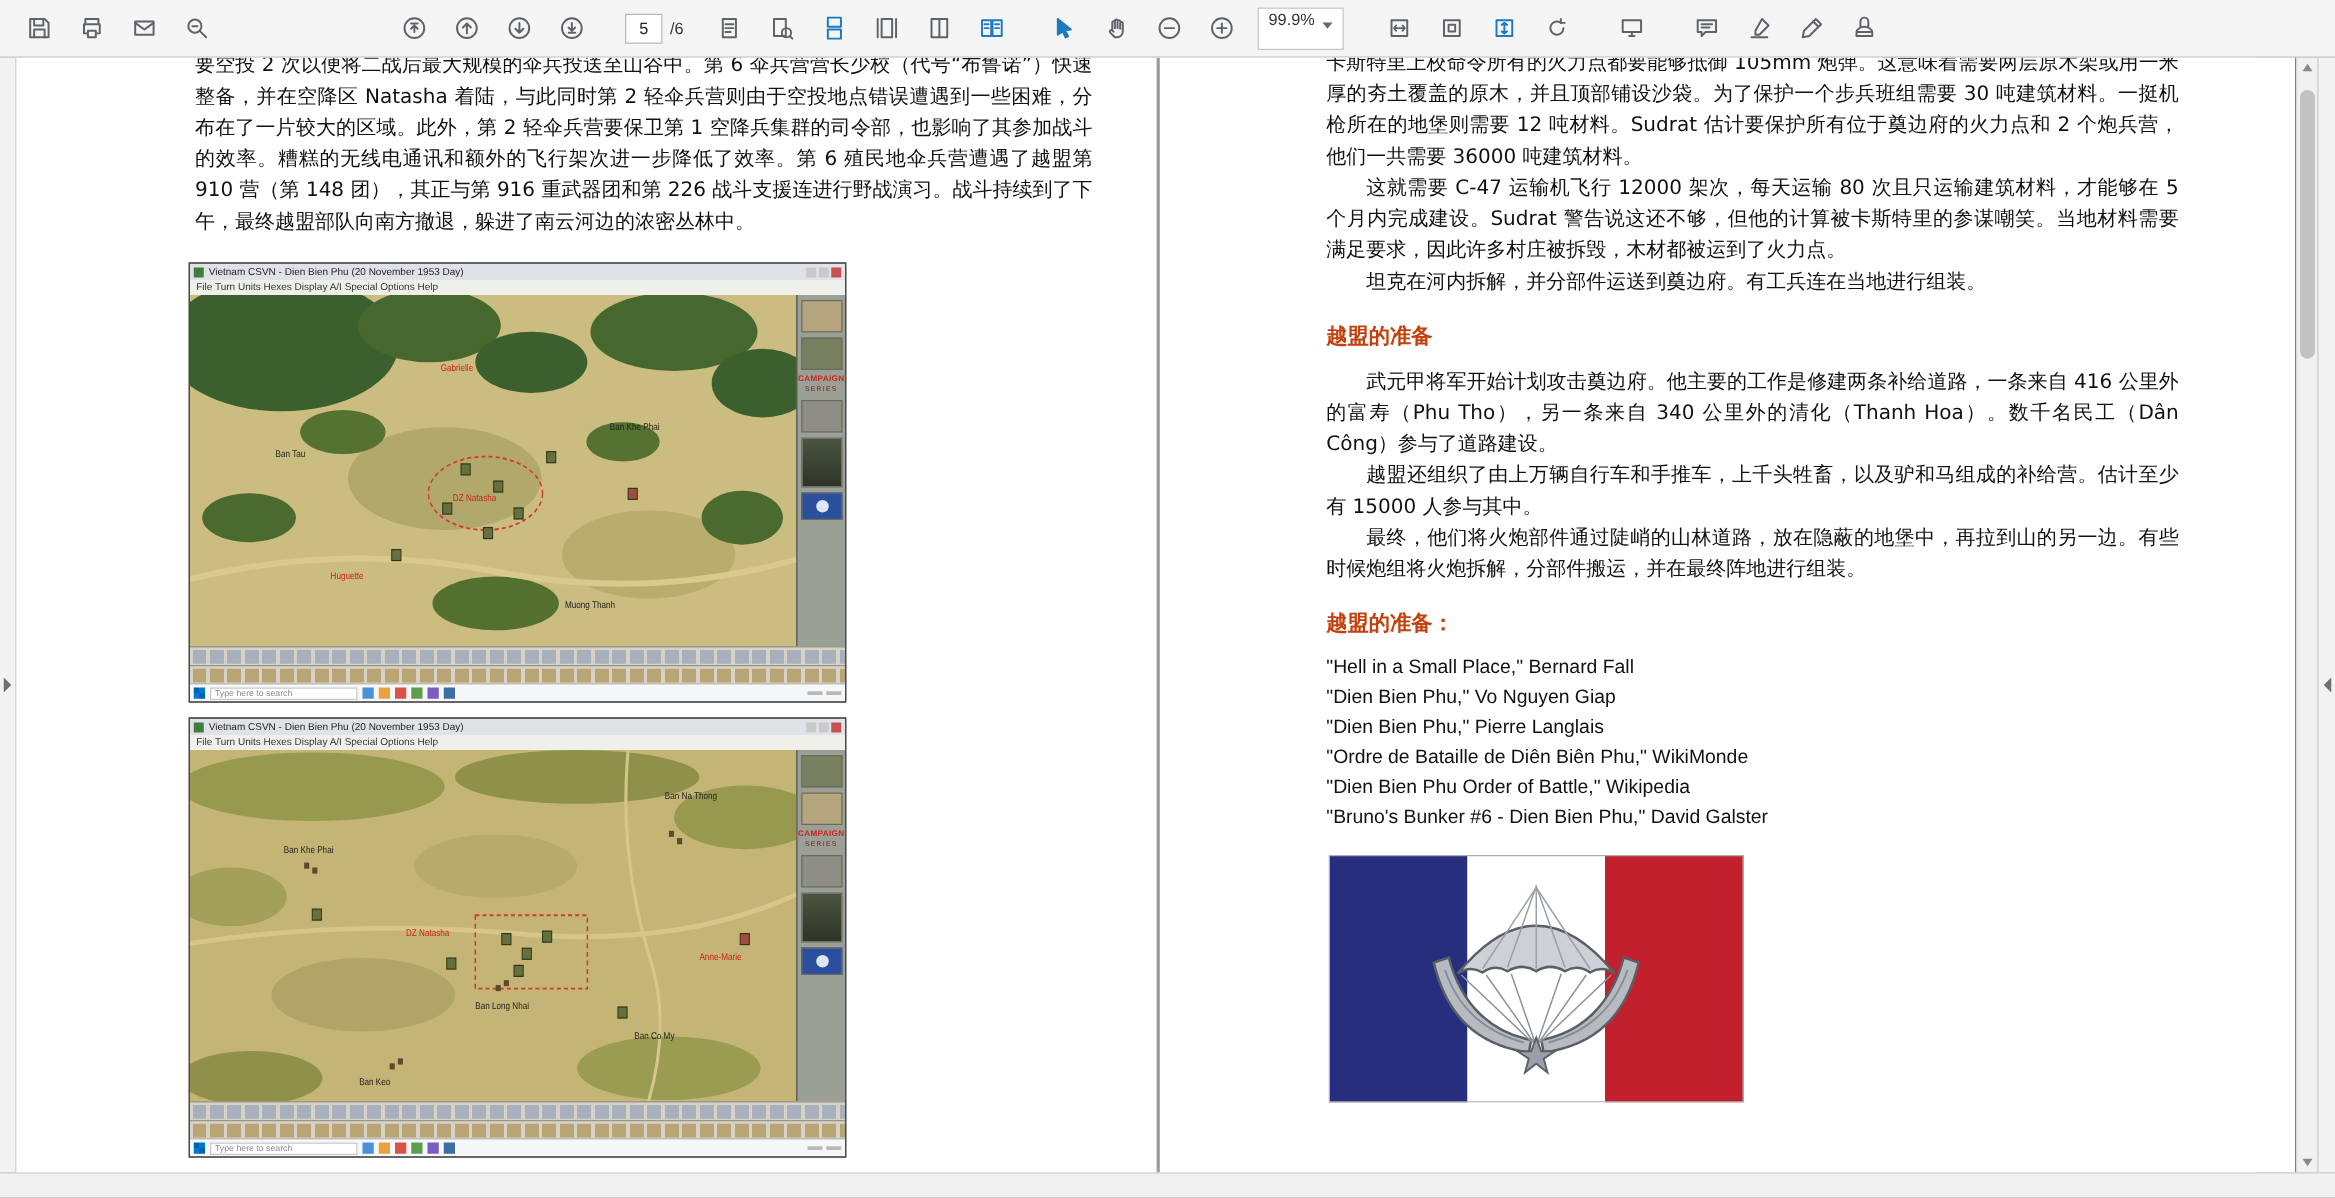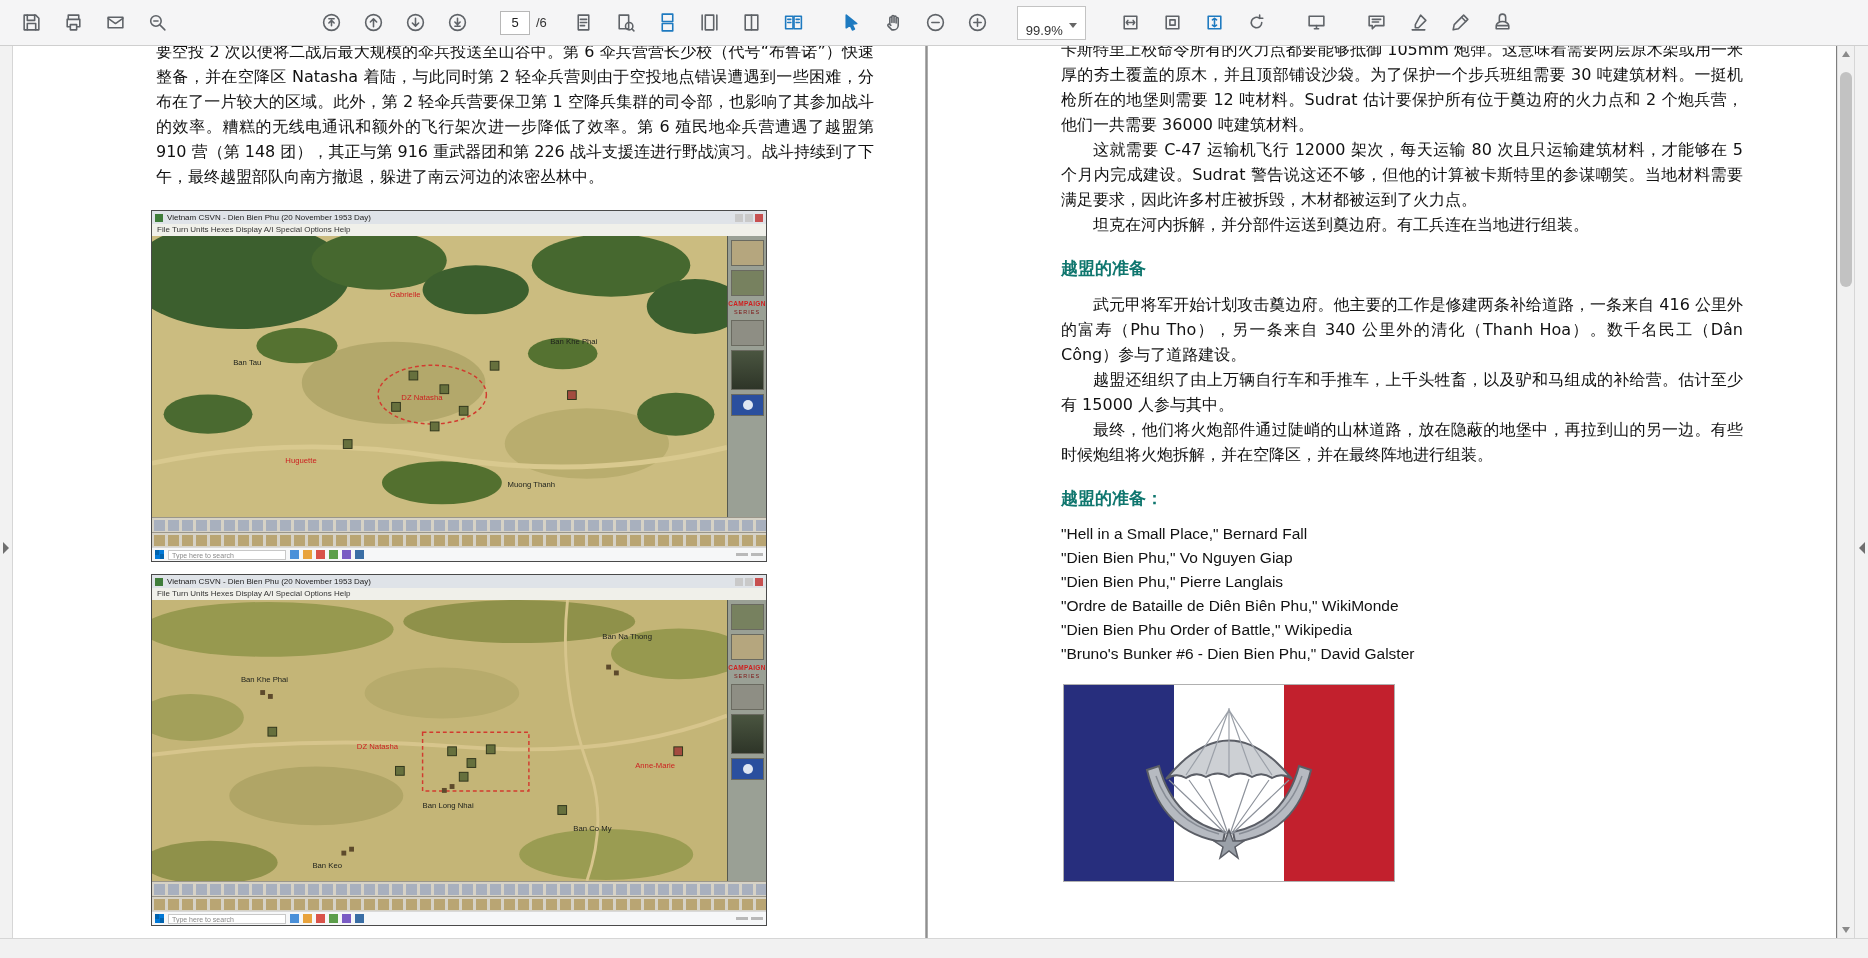--- a/index.html
+++ b/index.html
@@ -14,21 +14,21 @@
   .tbtn { width:34px; height:34px; border:none; background:transparent; display:flex;
     align-items:center; justify-content:center; border-radius:3px; cursor:pointer; }
   .tbtn svg { width:21px; height:21px; stroke:#5f6368; fill:none; stroke-width:1.5;
     stroke-linecap:round; stroke-linejoin:round; }
   .tbtn.blue svg { stroke:#1e7ac0; }
   .tbtn.fillblue svg { fill:#1e7ac0; stroke:#1e7ac0; }
   .page-box { display:flex; align-items:center; gap:6px; margin-left:18px; }
   .page-input { width:30px; height:24px; border:1px solid #b7b7b7; background:#fff;
     text-align:center; font-size:13px; color:#222; }
   .page-total { font-size:13px; color:#333; }
-  .zoom-box { display:flex; align-items:flex-start; gap:6px; margin-left:14px;
+  .zoom-box { display:flex; align-items:flex-end; gap:6px; margin-left:3px;
     border:1px solid #c3c3c3; background:#fff; height:26px; padding:16px 8px; cursor:pointer; }
   .zoom-label { font-size:13px; color:#333; }
   .caret-down { width:0; height:0; border-left:4px solid transparent;
     border-right:4px solid transparent; border-top:5px solid #666; }
 
   
   .left-strip { position:absolute; left:0; top:46px; width:13px; height:892px;
     background:#f2f2f2; border-right:1px solid #d6d6d6; z-index:20; }
   .panel-arrow-right { position:absolute; left:3px; top:496px; width:0; height:0;
     border-top:6px solid transparent; border-bottom:6px solid transparent;
@@ -59,26 +59,26 @@
   .page-divider { width:3px; height:892px;
     background:linear-gradient(90deg,#bdbdbd,#8f8f8f,#bdbdbd); }
   .pdf-page.right { width:877px; }
 
   .cjk { font-family:"DejaVu Sans", sans-serif; color:#111; font-size:16px;
     line-height:25px; text-align:justify; }
   .indent { text-indent:2em; }
   .p5-text { position:absolute; left:143px; top:-7px; width:718px; }
   .p6-text { position:absolute; left:133px; top:-9px; width:682px; }
   .p6-text p { margin:0; }
-  .heading { font-size:17px; font-weight:bold; color:#0f766e; margin:20px 0 12px 0;
+  .heading { font-size:17px; font-weight:bold; color:#c2410c; margin:20px 0 12px 0;
     font-family:"DejaVu Sans", sans-serif; }
   .refs { font-size:15.5px; line-height:24px; color:#111; margin-top:4px; }
 
   
-  .shot { position:absolute; left:138px; width:616px; border:1px solid #4a4a4a;
+  .shot { position:absolute; left:138px; width:526px; border:1px solid #4a4a4a;
     display:flex; flex-direction:column; background:#000; }
   .shot1 { top:164px; height:352px; }
   .shot2 { top:528px; height:352px; }
   .shot-title { height:13px; background:#dfe3e8; display:flex; align-items:center;
     gap:4px; padding:0 3px; flex:0 0 auto; }
   .shot-title .app-ico { width:8px; height:8px; background:#3f7d3a; flex:0 0 auto; }
   .shot-title .ttext { font-size:8px; color:#222; white-space:nowrap; overflow:hidden; flex:1; }
   .winbtns { display:flex; gap:2px; flex:0 0 auto; }
   .winbtns i { display:block; width:8px; height:8px; background:#c9c9c9; }
   .winbtns i.close { background:#c75050; }
@@ -492,21 +492,21 @@
   <div class="pdf-page right">
     <div class="p6-text">
       <p class="cjk">卡斯特里上校命令所有的火力点都要能够抵御 105mm 炮弹。这意味着需要两层原木架或用一米厚的夯土覆盖的原木，并且顶部铺设沙袋。为了保护一个步兵班组需要 30 吨建筑材料。一挺机枪所在的地堡则需要 12 吨材料。Sudrat 估计要保护所有位于奠边府的火力点和 2 个炮兵营，他们一共需要 36000 吨建筑材料。</p>
       <p class="cjk indent">这就需要 C-47 运输机飞行 12000 架次，每天运输 80 次且只运输建筑材料，才能够在 5 个月内完成建设。Sudrat 警告说这还不够，但他的计算被卡斯特里的参谋嘲笑。当地材料需要满足要求，因此许多村庄被拆毁，木材都被运到了火力点。</p>
       <p class="cjk indent">坦克在河内拆解，并分部件运送到奠边府。有工兵连在当地进行组装。</p>
 
       <div class="heading">越盟的准备</div>
 
       <p class="cjk indent">武元甲将军开始计划攻击奠边府。他主要的工作是修建两条补给道路，一条来自 416 公里外的富寿（Phu Tho），另一条来自 340 公里外的清化（Thanh Hoa）。数千名民工（Dân Công）参与了道路建设。</p>
       <p class="cjk indent">越盟还组织了由上万辆自行车和手推车，上千头牲畜，以及驴和马组成的补给营。估计至少有 15000 人参与其中。</p>
-      <p class="cjk indent">最终，他们将火炮部件通过陡峭的山林道路，放在隐蔽的地堡中，再拉到山的另一边。有些时候炮组将火炮拆解，并在空降区，并在最终阵地进行组装。</p>
+      <p class="cjk indent">最终，他们将火炮部件通过陡峭的山林道路，放在隐蔽的地堡中，再拉到山的另一边。有些时候炮组将火炮拆解，分部件搬运，并在最终阵地进行组装。</p>
 
       <div class="heading">越盟的准备：</div>
 
       <div class="refs">
         <div>"Hell in a Small Place," Bernard Fall</div>
         <div>"Dien Bien Phu," Vo Nguyen Giap</div>
         <div>"Dien Bien Phu," Pierre Langlais</div>
         <div>"Ordre de Bataille de Diên Biên Phu," WikiMonde</div>
         <div>"Dien Bien Phu Order of Battle," Wikipedia</div>
         <div>"Bruno's Bunker #6 - Dien Bien Phu," David Galster</div>

